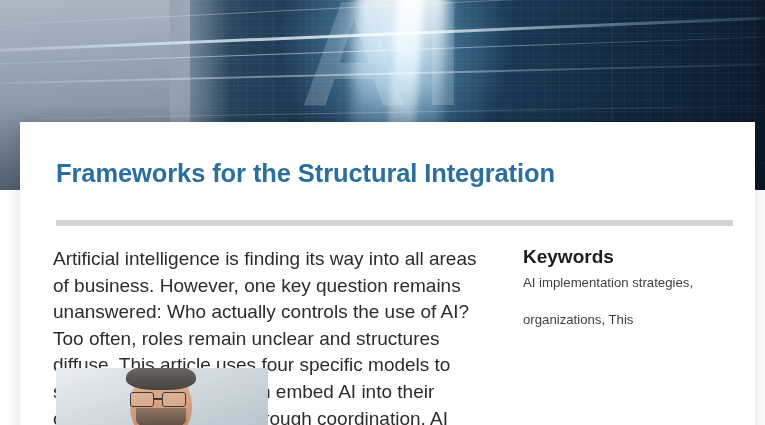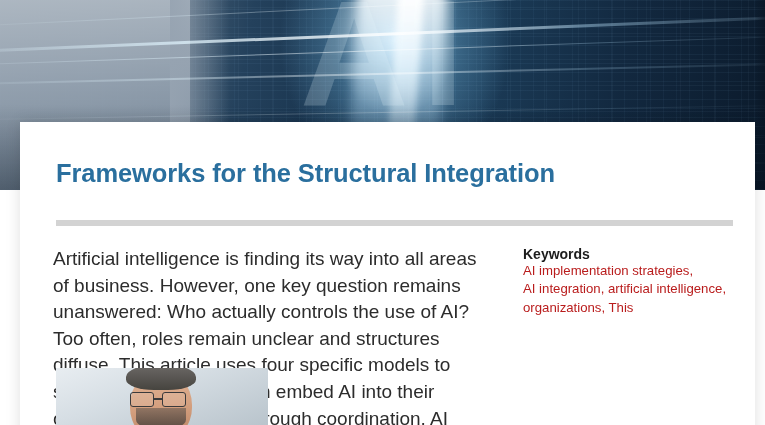--- a/index.html
+++ b/index.html
@@ -160,25 +160,26 @@
   }
 
   .kw {
     position: absolute;
     left: 503px;
     top: 124px;
     width: 205px;
   }
   .kw-title {
     color: #1c1c1c;
-    font-size: 14px;
+    font-size: 19px;
     font-weight: 700;
+    margin-bottom: 6px;
   }
   .kw-body {
-    color: #b91c1c;
+    color: #404040;
     font-size: 13.2px;
     line-height: 1.40;
   }
 
   
   .photo {
     position: absolute;
     left: 56px;
     top: 368px;
     width: 212px;
@@ -265,21 +266,21 @@
     </h1>
 
     <div class="rule"></div>
 
     <p class="abstract">Artificial intelligence is finding its way into all areas of business. However, one key question remains unanswered: Who actually controls the use of AI? Too often, roles remain unclear and structures diffuse. This article uses four specific models to show how companies can embed AI into their organization. Without thorough coordination, AI remains fragmented; with the right structure, it can be successfully integrated into everyday business life.</p>
 
     <div class="kw">
       <div class="kw-title">Keywords</div>
       <div class="kw-body">
         <span>AI implementation strategies,</span><br>
-        <span>AI integration, artificial intelligence,</span><br>
+        <br>
         <span>organizations, This</span>
       </div>
     </div>
 
   </div>
 
   <div class="photo">
     <div class="photo-bg"></div>
 
     <div class="ph-head"></div>

